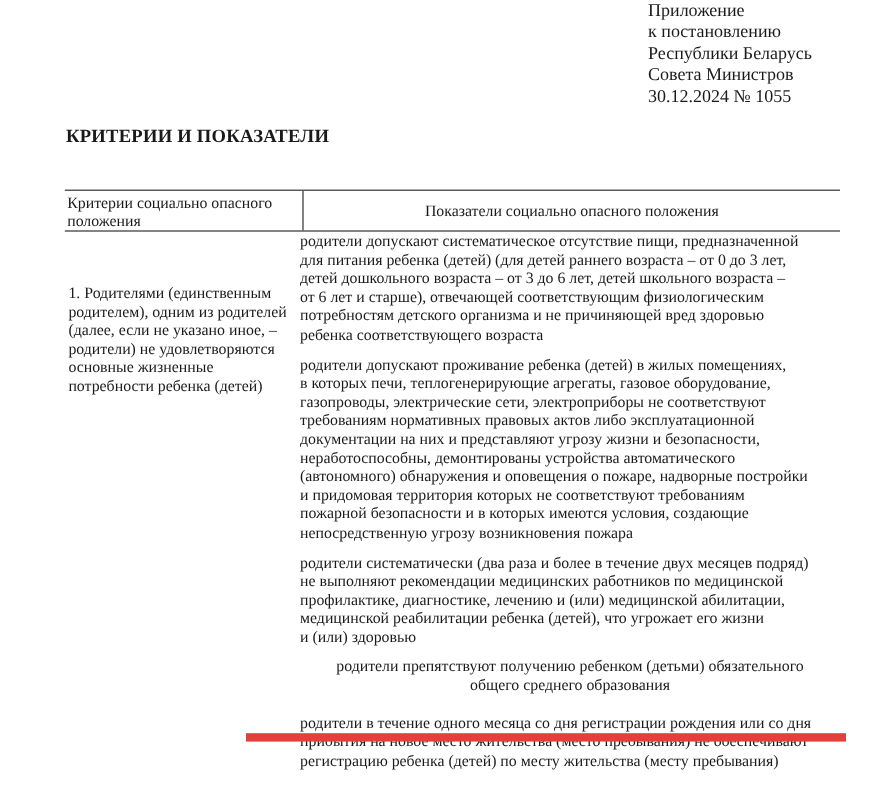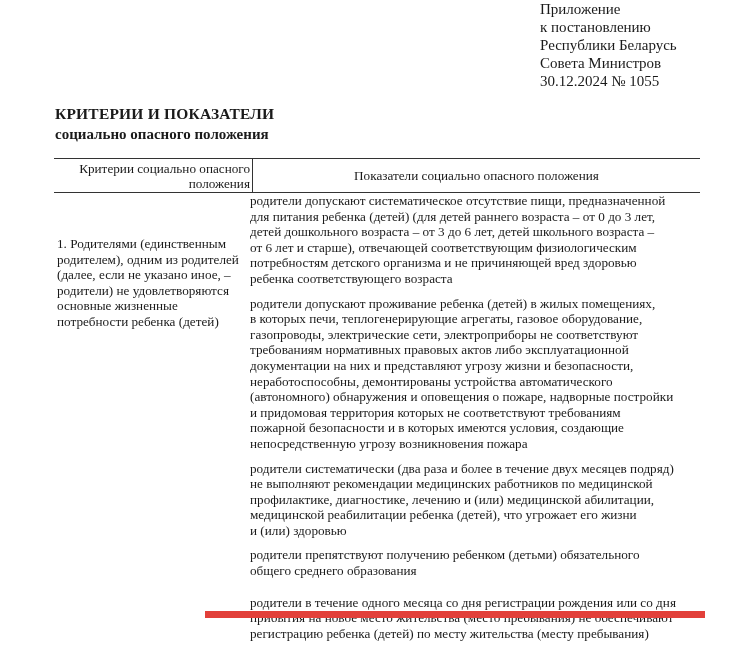--- a/index.html
+++ b/index.html
@@ -22,21 +22,21 @@
     .title .t2 { font-size: 15px; }
     .table {
       position: absolute; left: 54px; top: 158px; width: 646px;
       border-top: 1.5px solid #333;
     }
     .thead {
       display: flex; border-bottom: 1.5px solid #333;
       font-size: 13.2px; line-height: 15px;
     }
     .th1 {
-      width: 194px; text-align: right; padding: 2px 2px 1px 2px;
+      width: 194px; text-align: left; padding: 2px 2px 1px 2px;
       border-right: 1.5px solid #333;
     }
     .th2 {
       flex: 1; display: flex; align-items: center; justify-content: center; font-family: Liberation Serif, serif;
     }
     .tbody { display: flex; }
     .col1 {
       width: 196px; padding-top: 43px; padding-left: 3px;
       font-size: 13.2px; line-height: 15.6px; box-sizing: border-box;
     }
@@ -55,21 +55,20 @@
 <div class="appendix">
   <div>Приложение</div>
   <div>к постановлению</div>
   <div>Республики Беларусь</div>
   <div>Совета Министров</div>
   <div>30.12.2024 № 1055</div>
 </div>
 
 <div class="title">
   <div class="t1">КРИТЕРИИ И ПОКАЗАТЕЛИ</div>
-  <div class="t2">социально опасного положения</div>
 </div>
 
 <div class="table">
   <div class="thead">
     <div class="th1">Критерии социально опасного положения</div>
     <div class="th2">Показатели социально опасного положения</div>
   </div>
   <div class="tbody">
     <div class="col1">1. Родителями (единственным родителем), одним из родителей (далее, если не указано иное, – родители) не удовлетворяются основные жизненные потребности ребенка (детей)</div>
     <div class="col2">
@@ -87,21 +86,21 @@
 неработоспособны, демонтированы устройства автоматического
 (автономного) обнаружения и оповещения о пожаре, надворные постройки
 и придомовая территория которых не соответствуют требованиям
 пожарной безопасности и в которых имеются условия, создающие
 непосредственную угрозу возникновения пожара</div>
       <div class="ind">родители систематически (два раза и более в течение двух месяцев подряд)
 не выполняют рекомендации медицинских работников по медицинской
 профилактике, диагностике, лечению и (или) медицинской абилитации,
 медицинской реабилитации ребенка (детей), что угрожает его жизни
 и (или) здоровью</div>
-      <div class="ind" style="margin-bottom:16px;">родители препятствуют получению ребенком (детьми) обязательного
+      <div class="ind" style="margin-bottom:16px;text-align:center;">родители препятствуют получению ребенком (детьми) обязательного
 общего среднего образования</div>
       <div class="ind">родители в течение одного месяца со дня регистрации рождения или со дня
 прибытия на новое место жительства (место пребывания) не обеспечивают
 регистрацию ребенка (детей) по месту жительства (месту пребывания)</div>
     </div>
   </div>
 </div>
 
 <div class="highlight"></div>
 

